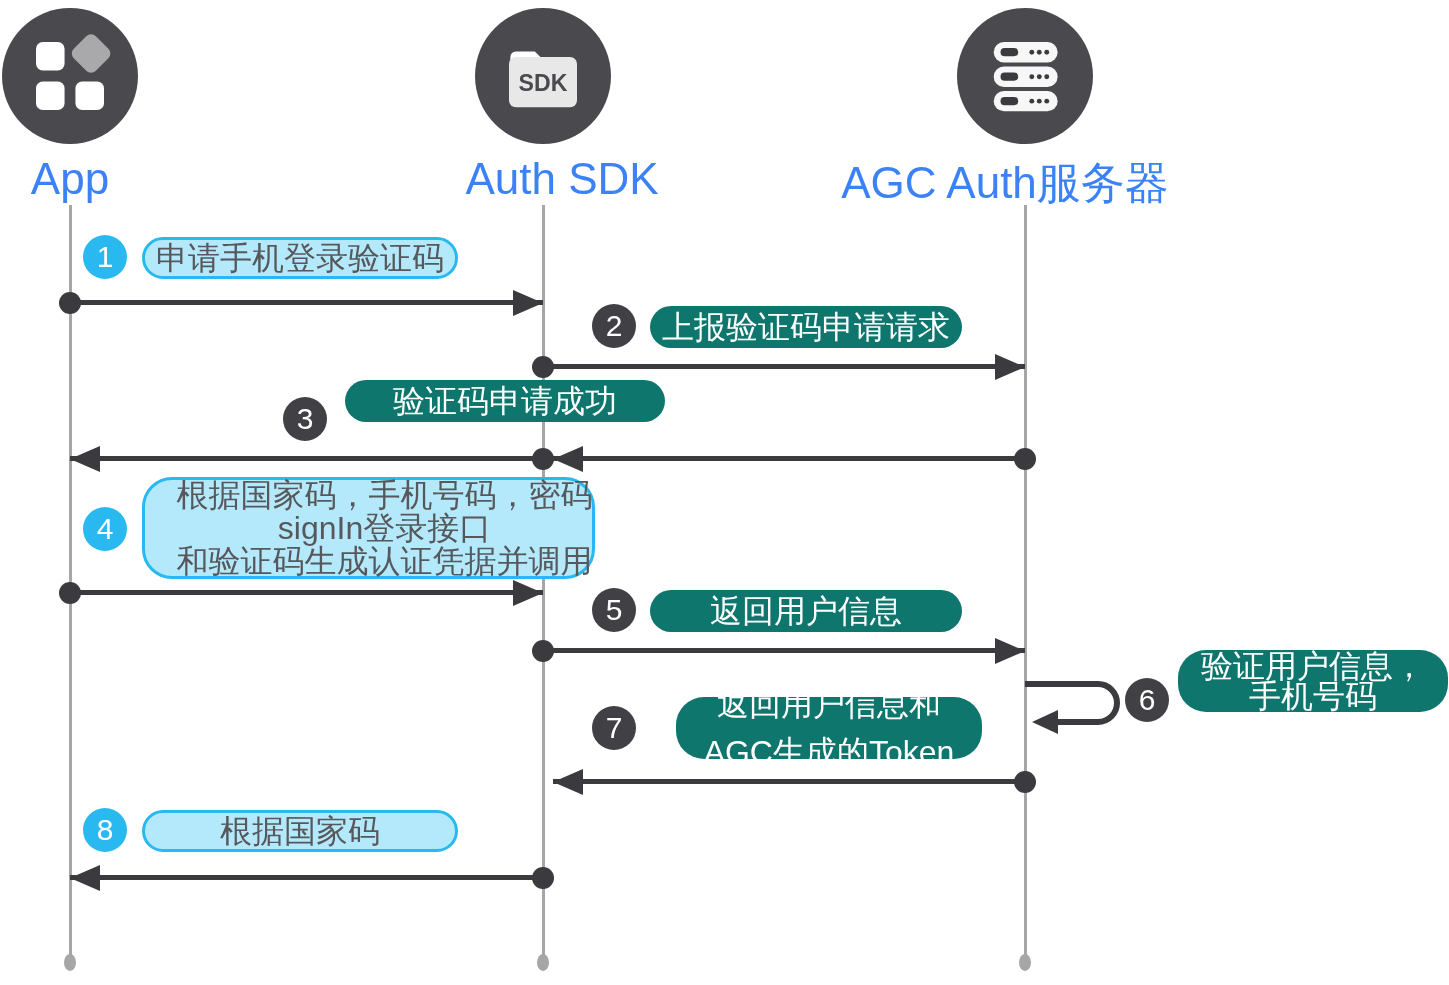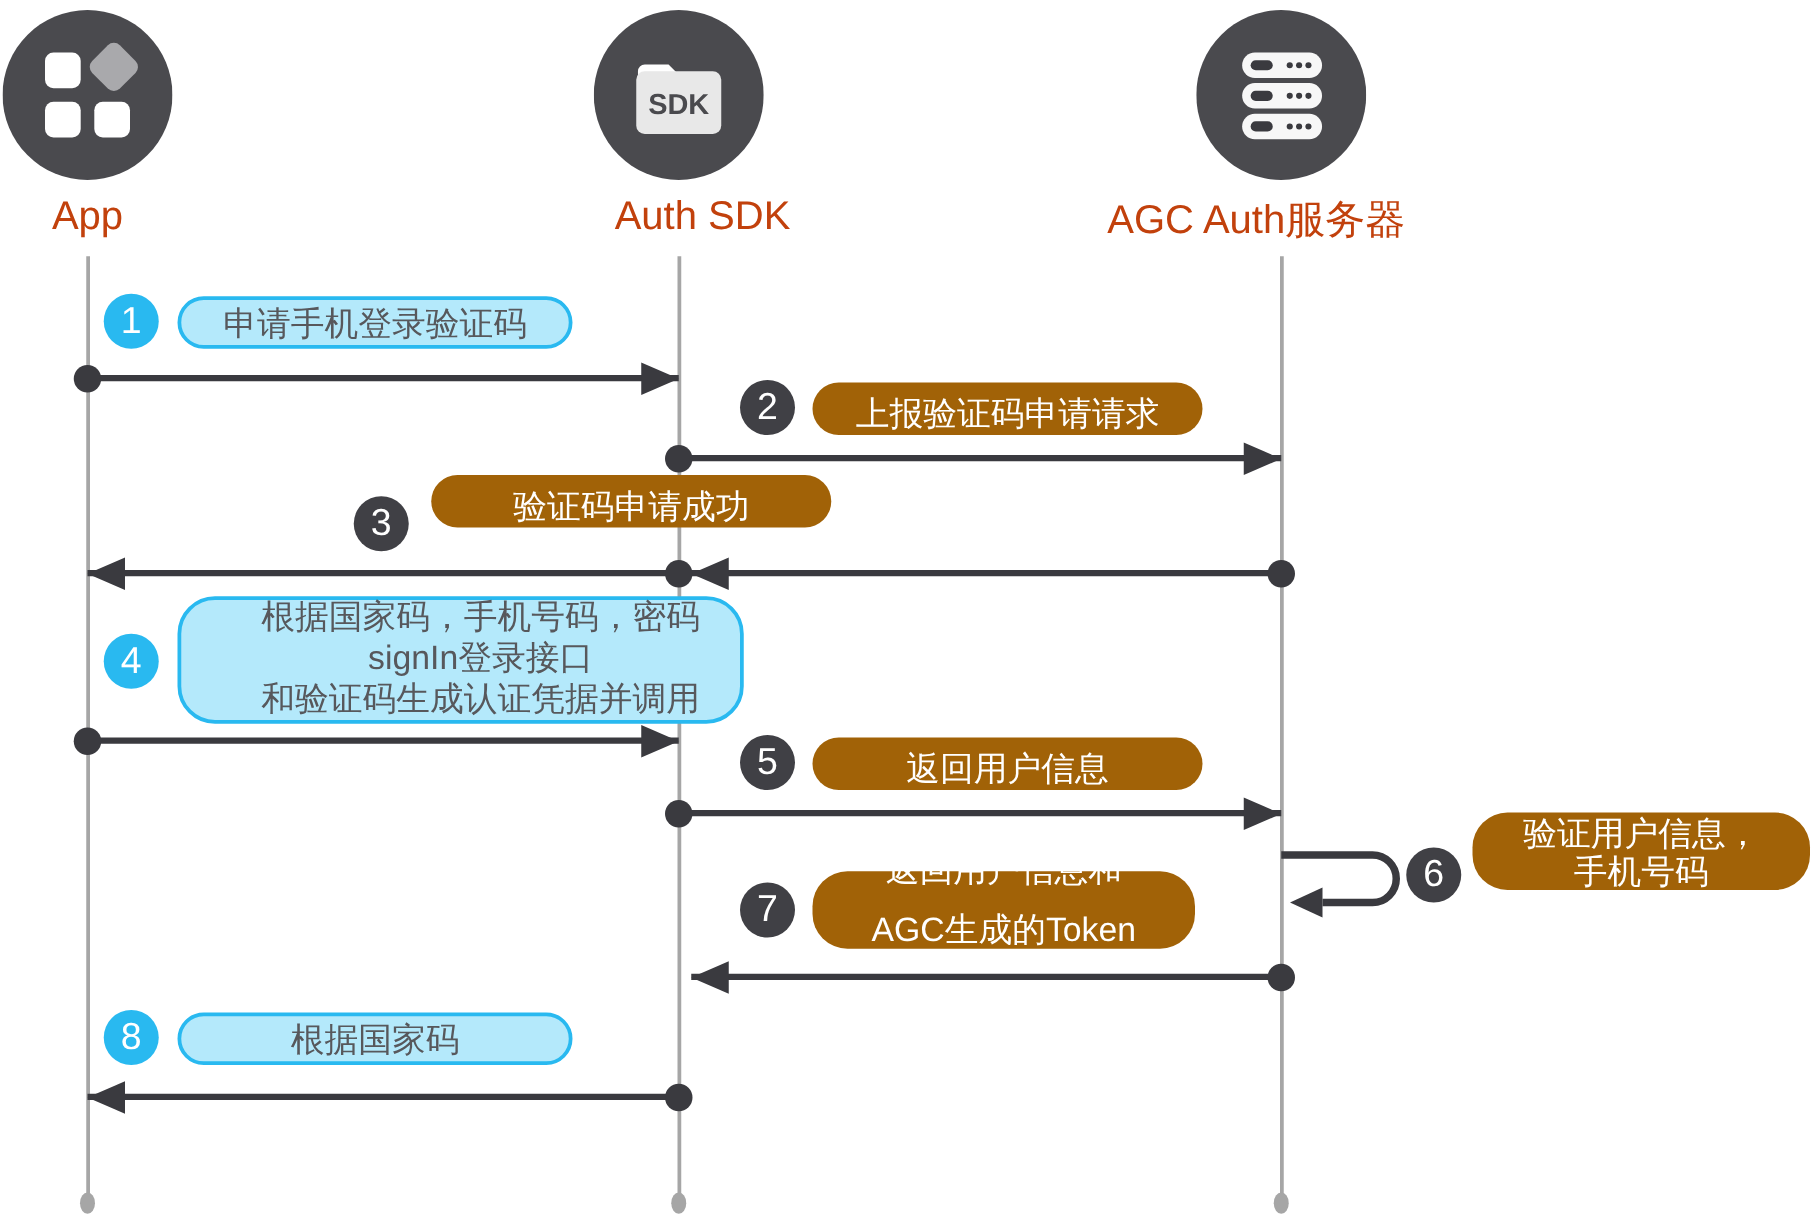--- a/index.html
+++ b/index.html
@@ -1,21 +1,21 @@
 <!DOCTYPE html>
 <html><head>
 <meta charset="utf-8">
 <style>
   html,body{margin:0;padding:0;background:#ffffff;}
   body{font-family:"Liberation Sans","DejaVu Sans",sans-serif;}
   #canvas{position:relative;width:1449px;height:985px;background:#fff;overflow:hidden;}
 
   
   .actor-icon{position:absolute;width:136px;height:136px;}
-  .actor-label{position:absolute;transform:translateX(-50%);font-size:32px;color:#c2410c;white-space:nowrap;}
+  .actor-label{position:absolute;transform:translateX(-50%);font-size:44px;color:#3b82f6;white-space:nowrap;}
 
   
   .lifeline{position:absolute;width:3px;background:#a6a6a6;top:205px;height:753px;}
   .lifeline-end{position:absolute;width:12px;height:17px;border-radius:50%;background:#a6a6a6;top:954px;}
 
   
   .arrow{position:absolute;height:5px;background:#3a3a3f;}
   .arrow .dot{position:absolute;width:22px;height:22px;border-radius:50%;background:#3a3a3f;top:-8px;}
   .dot-left{left:-11px;} .dot-right{right:-11px;}
   .head{position:absolute;width:0;height:0;top:-10px;border-top:13px solid transparent;border-bottom:13px solid transparent;}
@@ -23,24 +23,24 @@
   .head-left{left:0;border-right:30px solid #3a3a3f;}
   .selfloop{position:absolute;left:1010px;top:670px;}
 
   
   .numcircle{position:absolute;width:44px;height:44px;border-radius:50%;color:#fff;
     font-size:30px;display:flex;align-items:center;justify-content:center;}
   .numcircle.blue{background:#29b9f0;}
   .numcircle.dark{background:#404045;}
 
   
-  .bubble{position:absolute;display:flex;flex-direction:column;align-items:center;justify-content:flex-end;
-    font-size:27px;line-height:33px;text-align:center;box-sizing:border-box;white-space:nowrap;}
+  .bubble{position:absolute;display:flex;flex-direction:column;align-items:center;justify-content:center;
+    font-size:32px;line-height:33px;text-align:center;box-sizing:border-box;white-space:nowrap;}
   .bubble.cyan{background:#b4e9fb;border:3px solid #29b9f0;color:#57585c;border-radius:24px;}
-  .bubble.dark{background:#a16207;color:#ffffff;border-radius:22px;}
+  .bubble.dark{background:#0f766e;color:#ffffff;border-radius:22px;}
 </style>
 </head>
 <body>
 
 <div id="canvas">
 
   <svg class="actor-icon" style="left:2px;top:8px;" viewBox="0 0 100 100">
     <circle cx="50" cy="50" r="50" fill="#4a4a4e"></circle>
     <rect x="25" y="25" width="21" height="21" rx="5" fill="#ffffff"></rect>
     <rect x="25" y="54" width="21" height="21" rx="5" fill="#ffffff"></rect>
@@ -141,21 +141,21 @@
     <path d="M 15 14 H 88 A 19 19 0 0 1 88 52 H 48" stroke="#3a3a3f" stroke-width="6" fill="none"></path>
     <polygon points="48,40 48,64 22,52" fill="#3a3a3f"></polygon>
   </svg>
   <div class="numcircle dark" style="left:1125px;top:678px;">6</div>
   <div class="bubble dark" style="left:1178px;top:650px;width:270px;height:62px;border-radius:28px;line-height:30px;">
     <div>验证用户信息，</div>
     <div>手机号码</div>
   </div>
 
   <div class="numcircle dark" style="left:592px;top:706px;">7</div>
-  <div class="bubble dark" style="left:650px;top:697px;width:306px;height:62px;border-radius:28px;line-height:30px;gap:18px;">
+  <div class="bubble dark" style="left:676px;top:697px;width:306px;height:62px;border-radius:28px;line-height:30px;gap:18px;">
     <div>返回用户信息和</div>
     <div>AGC生成的Token</div>
   </div>
   <div class="arrow" style="left:553px;top:779px;width:472px;">
     <div class="dot dot-right"></div>
     <div class="head head-left"></div>
   </div>
 
   <div class="numcircle blue" style="left:83px;top:808px;">8</div>
   <div class="bubble cyan" style="left:142px;top:810px;width:316px;height:42px;">

